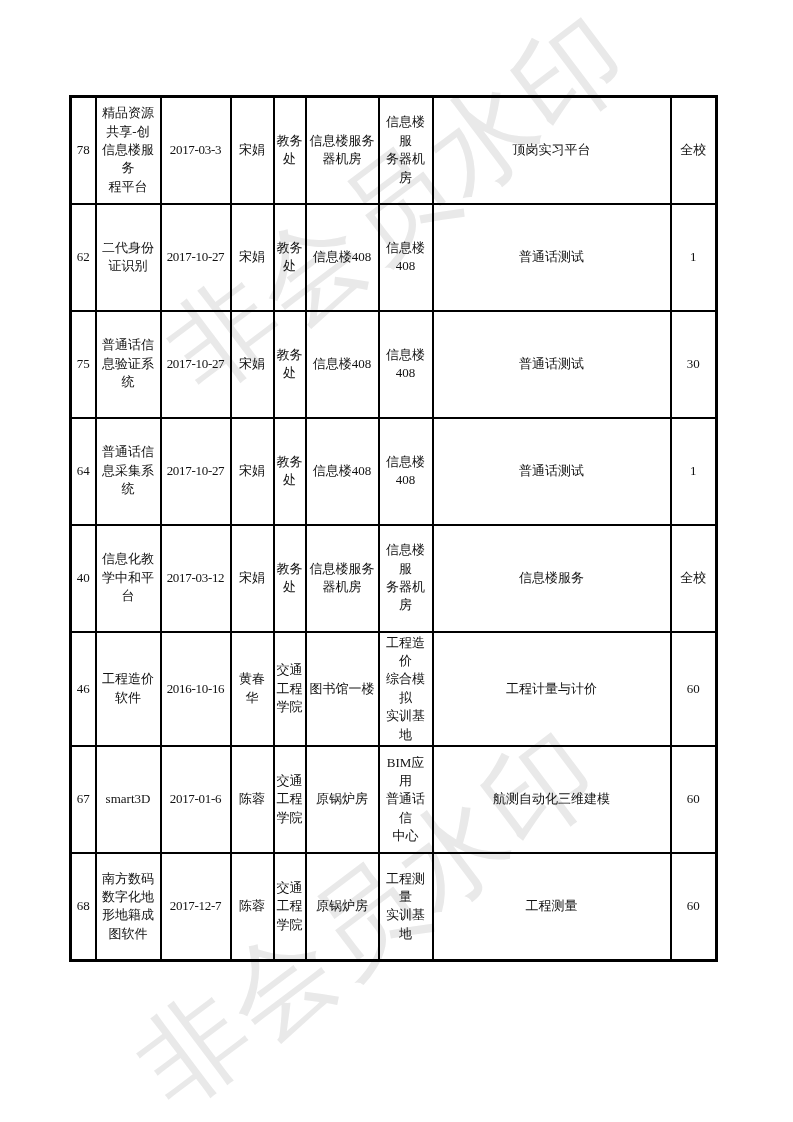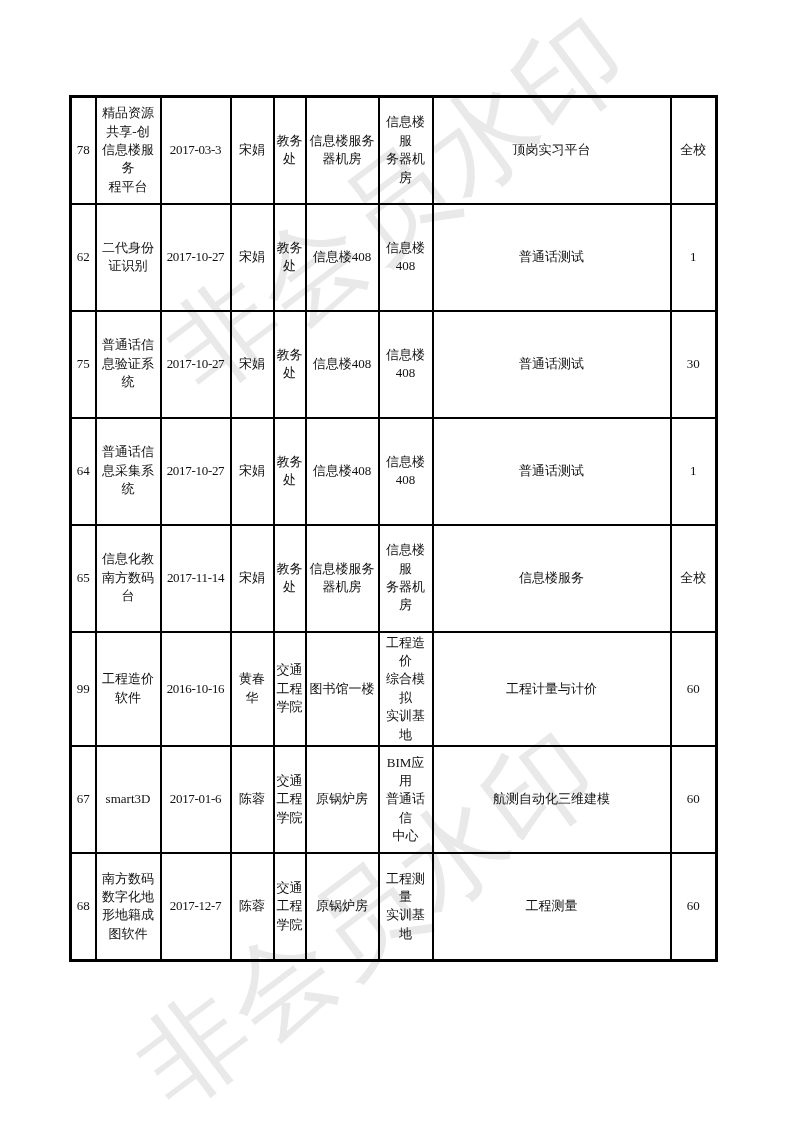--- a/index.html
+++ b/index.html
@@ -144,37 +144,37 @@
           <td class="col-person">宋娟</td>
           <td class="col-dept">教务
 处</td>
           <td class="col-location1">信息楼408</td>
           <td class="col-location2">信息楼
 408</td>
           <td class="col-purpose">普通话测试</td>
           <td class="col-scope">1</td>
         </tr>
         <tr>
-          <td class="col-no">65</td>
+          <td class="col-no">40</td>
           <td class="col-name">信息化教
-南方数码
+学中和平
 台</td>
-          <td class="col-date">2017-11-14</td>
+          <td class="col-date">2017-03-12</td>
           <td class="col-person">宋娟</td>
           <td class="col-dept">教务
 处</td>
           <td class="col-location1">信息楼服务
 器机房</td>
           <td class="col-location2">信息楼服
 务器机房</td>
           <td class="col-purpose">信息楼服务</td>
           <td class="col-scope">全校</td>
         </tr>
         <tr>
-          <td class="col-no">99</td>
+          <td class="col-no">46</td>
           <td class="col-name">工程造价
 软件</td>
           <td class="col-date">2016-10-16</td>
           <td class="col-person">黄春
 华</td>
           <td class="col-dept">交通
 工程
 学院</td>
           <td class="col-location1">图书馆一楼</td>
           <td class="col-location2">工程造价

